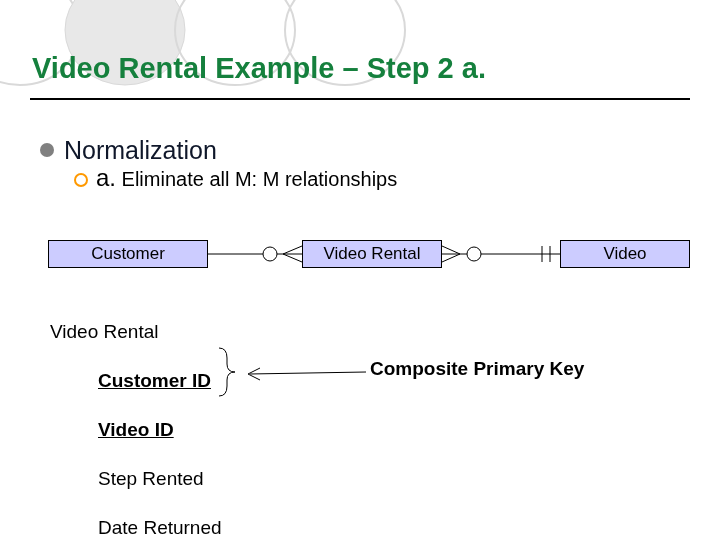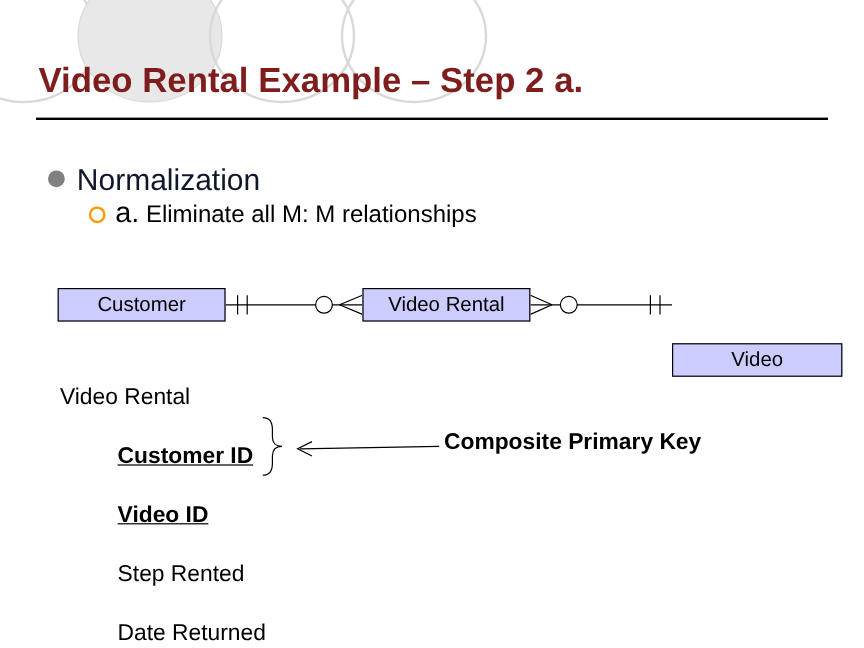--- a/index.html
+++ b/index.html
@@ -1,34 +1,34 @@
 <!DOCTYPE html>
 <html><head>
 <meta charset="utf-8">
 <style>
   * { box-sizing: border-box; margin: 0; padding: 0; }
   html, body { width: 720px; height: 540px; background: #fff; font-family: Arial, sans-serif; position: relative; overflow: hidden; }
 
   .bg-circles { position: absolute; top: 0; left: 0; width: 720px; height: 120px; z-index: 0; pointer-events: none; }
 
-  .title { position: absolute; top: 52px; left: 32px; font-size: 29px; font-weight: bold; color: #7f1d1d; z-index: 2; }
+  .title { position: absolute; top: 52px; left: 32px; font-size: 29px; font-weight: bold; color: #15803d; z-index: 2; }
   .divider { position: absolute; top: 98px; left: 30px; width: 660px; height: 2px; background: #000; z-index: 2; }
 
   .bullet1 { position: absolute; top: 136px; left: 40px; font-size: 25px; color: #0f172a; z-index: 2; }
   .bullet1 .disc { display: inline-block; width: 14px; height: 14px; border-radius: 50%; background: #808080; margin-right: 10px; vertical-align: middle; position: relative; top: -2px; }
 
   .bullet2 { position: absolute; top: 164px; left: 74px; z-index: 2; }
   .bullet2 .ring { display: inline-block; width: 14px; height: 14px; border: 2px solid #ff9900; border-radius: 50%; margin-right: 8px; vertical-align: middle; position: relative; top: -2px; }
   .bullet2 .a { font-size: 24px; color: #000; }
   .bullet2 .rest { font-size: 20px; color: #000; }
 
   .entity { position: absolute; background: #ccccff; border: 1px solid #000; text-align: center; font-size: 17px; line-height: 26px; height: 28px; z-index: 2; }
-  #e-cust { top: 240px; left: 48px; width: 140px; }
+  #e-cust { top: 240px; left: 48px; width: 160px; }
   #e-vr   { top: 240px; left: 302px; width: 140px; }
-  #e-vid  { top: 240px; left: 560px; width: 142px; margin-top: 46px; }
+  #e-vid  { top: 240px; left: 560px; width: 130px; }
 
   .svg-layer { position: absolute; top: 0; left: 0; z-index: 1; }
 
   .attrs { position: absolute; top: 320px; left: 50px; font-size: 19px; color: #000; line-height: 23px; z-index: 2; }
   .attrs .head { margin-bottom: 2px; }
   .attrs .row { padding-left: 48px; margin-top: 26px; }
   .attrs .pk { text-decoration: underline; font-weight: bold; }
 
   .brace { position: absolute; top: 346px; left: 215px; z-index: 2; }
 

